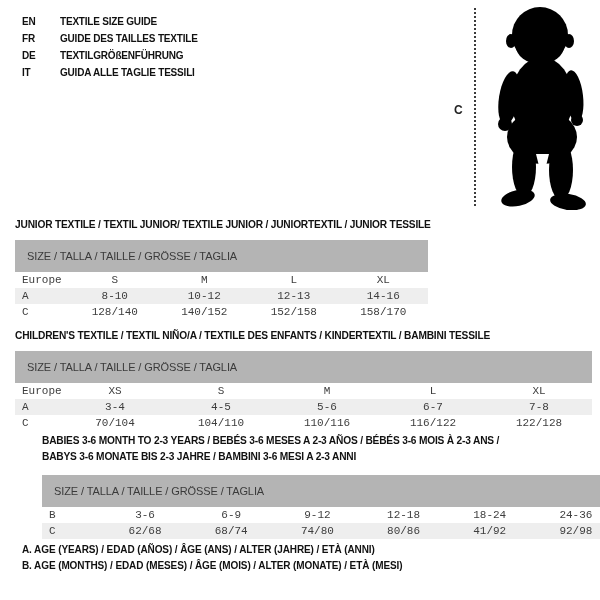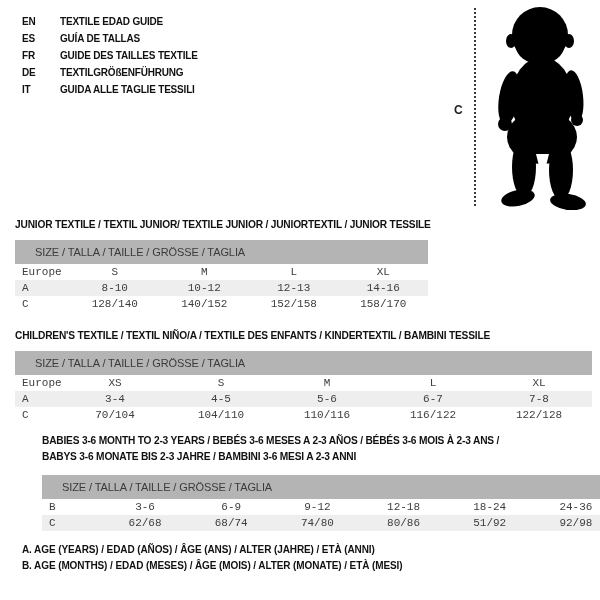--- a/index.html
+++ b/index.html
@@ -46,21 +46,21 @@
     transform: scaleX(0.97); transform-origin: left center;
   }
   .s3 .tbl-title { line-height: 16px; }
   table {
     border-collapse: collapse; width: 100%; table-layout: fixed;
     margin-top: 9px; font-size: 11px; color: var(--txt, #3d3d3d);
   }
   .s3 table { margin-top: 11px; }
   th.size-header {
     background: var(--hdr, #b4b4b4); font-weight: normal; text-align: left;
-    padding-left: 20px; height: 24px; font-size: 11px; color: #3a3a3a;
+    padding-left: 12px; height: 32px; font-size: 11px; color: #3a3a3a;
     letter-spacing: -0.1px; white-space: nowrap;
   }
   td { height: 16px; text-align: center; padding: 0; white-space: nowrap; font-family: Liberation Mono, monospace; }
   td.label { text-align: left; padding-left: 7px; }
   tbody tr:nth-child(even) { background: var(--alt, #eeeeee); }
 
   
   .footnotes { position: absolute; top: 542px; left: 22px; }
   .foot-line {
     font-weight: bold; font-size: 10px; line-height: 16px; color: var(--ttl, #111);
@@ -68,25 +68,21 @@
   }
 </style>
 </head>
 <body>
 
 <div class="page">
 
   <div class="langs">
     <div class="lang-row">
       <span class="lang-code">EN</span>
-      <span class="lang-label">TEXTILE EDAD GUIDE</span>
-    </div>
-    <div class="lang-row">
-      <span class="lang-code">ES</span>
-      <span class="lang-label">GUÍA DE TALLAS</span>
+      <span class="lang-label">TEXTILE SIZE GUIDE</span>
     </div>
     <div class="lang-row">
       <span class="lang-code">FR</span>
       <span class="lang-label">GUIDE DES TAILLES TEXTILE</span>
     </div>
     <div class="lang-row">
       <span class="lang-code">DE</span>
       <span class="lang-label">TEXTILGRÖßENFÜHRUNG</span>
     </div>
     <div class="lang-row">
@@ -241,21 +237,21 @@
             <td class="val">12-18</td>
             <td class="val">18-24</td>
             <td class="val">24-36</td>
           </tr>
           <tr>
             <td class="label">C</td>
             <td class="val">62/68</td>
             <td class="val">68/74</td>
             <td class="val">74/80</td>
             <td class="val">80/86</td>
-            <td class="val">51/92</td>
+            <td class="val">41/92</td>
             <td class="val">92/98</td>
           </tr>
         </tbody>
       </table>
   </section>
 
   <div class="footnotes">
     <div class="foot-line">A. AGE (YEARS) / EDAD (AÑOS) / ÂGE (ANS) / ALTER (JAHRE) / ETÀ (ANNI)</div>
     <div class="foot-line">B. AGE (MONTHS) / EDAD (MESES) / ÂGE (MOIS) / ALTER (MONATE) / ETÀ (MESI)</div>
   </div>

